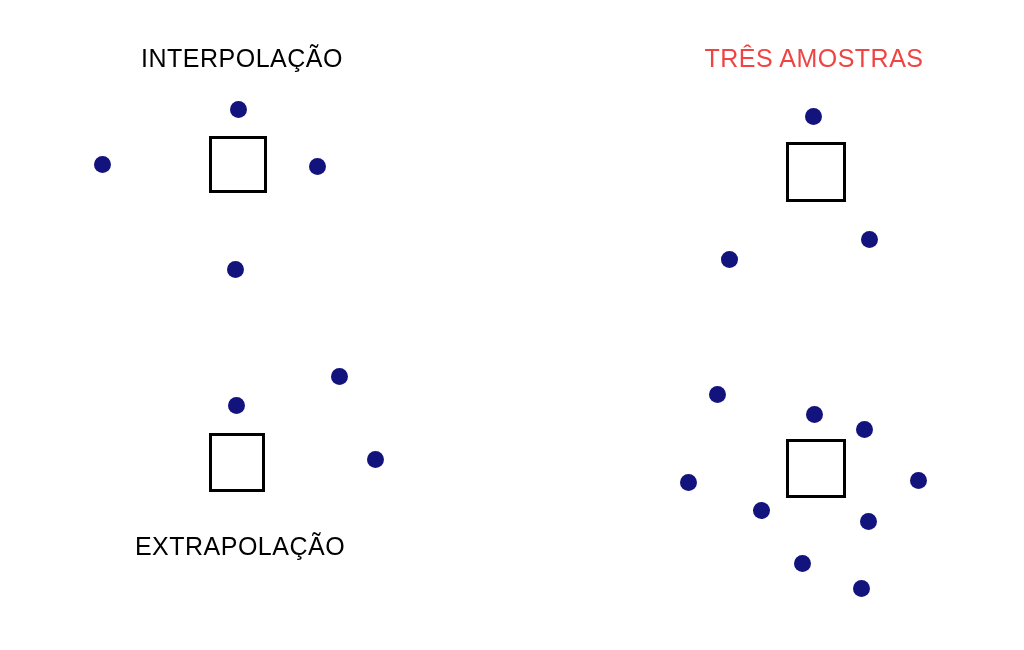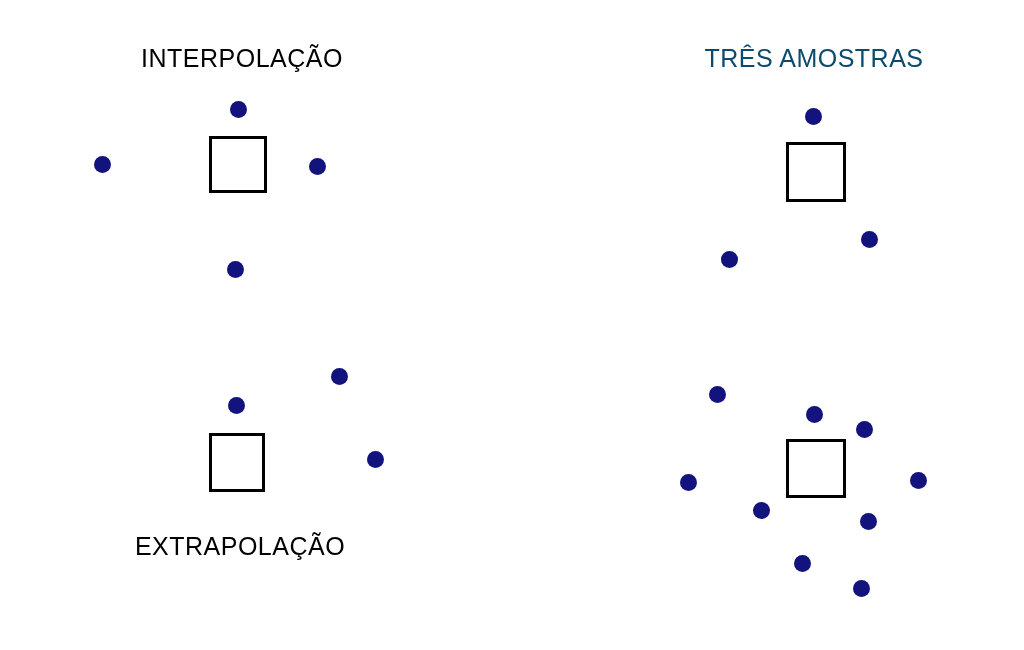--- a/index.html
+++ b/index.html
@@ -36,21 +36,21 @@
   .sample-dot {
     position: absolute;
     border-radius: 50%;
   }
 </style>
 </head>
 <body>
 
 <div class="canvas" style="background: rgb(255, 255, 255);">
   <div class="panel-title" style="left: 242px; top: 58px; color: rgb(0, 0, 0);">INTERPOLAÇÃO</div>
-  <div class="panel-title" style="left: 814px; top: 58px; color: #0c4a6e; text-align: center;">TRÊS AMOSTRAS</div>
+  <div class="panel-title" style="left: 814px; top: 58px; color: #ef4444; text-align: center;">TRÊS AMOSTRAS</div>
   <div class="panel-title" style="left: 240px; top: 546px; color: rgb(0, 0, 0); text-align: right;">EXTRAPOLAÇÃO</div>
 <div class="sample-square" style="left: 209px; top: 136px; width: 58px; height: 57px; border-color: rgb(0, 0, 0); border-width: 3px;"></div>
     <div class="sample-dot" style="left: 229.5px; top: 100.5px; width: 17px; height: 17px; background: rgb(19, 19, 126);"></div>
     <div class="sample-dot" style="left: 93.5px; top: 155.5px; width: 17px; height: 17px; background: rgb(19, 19, 126);"></div>
     <div class="sample-dot" style="left: 308.5px; top: 157.5px; width: 17px; height: 17px; background: rgb(19, 19, 126);"></div>
     <div class="sample-dot" style="left: 226.5px; top: 260.5px; width: 17px; height: 17px; background: rgb(19, 19, 126);"></div>
     <div class="sample-square" style="left: 786px; top: 142px; width: 60px; height: 60px; border-color: rgb(0, 0, 0); border-width: 3px;"></div>
     <div class="sample-dot" style="left: 804.5px; top: 107.5px; width: 17px; height: 17px; background: rgb(19, 19, 126);"></div>
     <div class="sample-dot" style="left: 860.5px; top: 230.5px; width: 17px; height: 17px; background: rgb(19, 19, 126);"></div>
     <div class="sample-dot" style="left: 720.5px; top: 250.5px; width: 17px; height: 17px; background: rgb(19, 19, 126);"></div>

